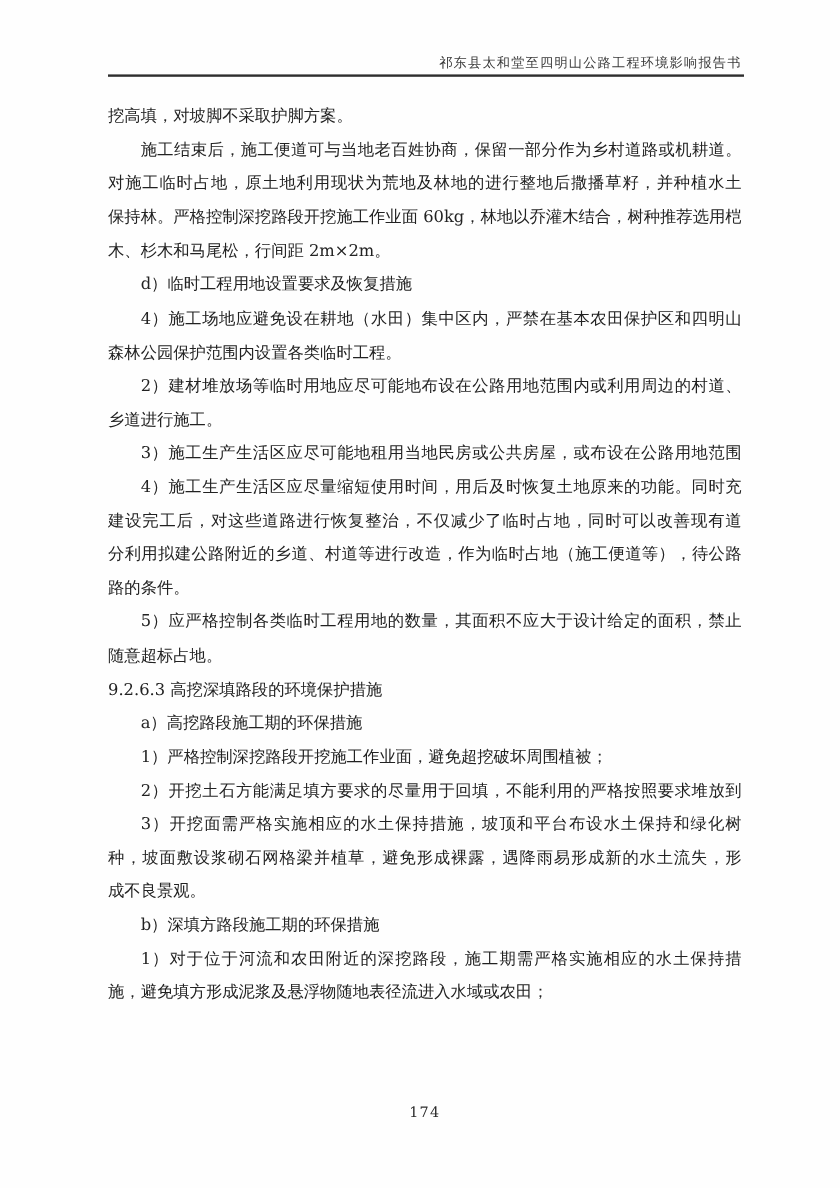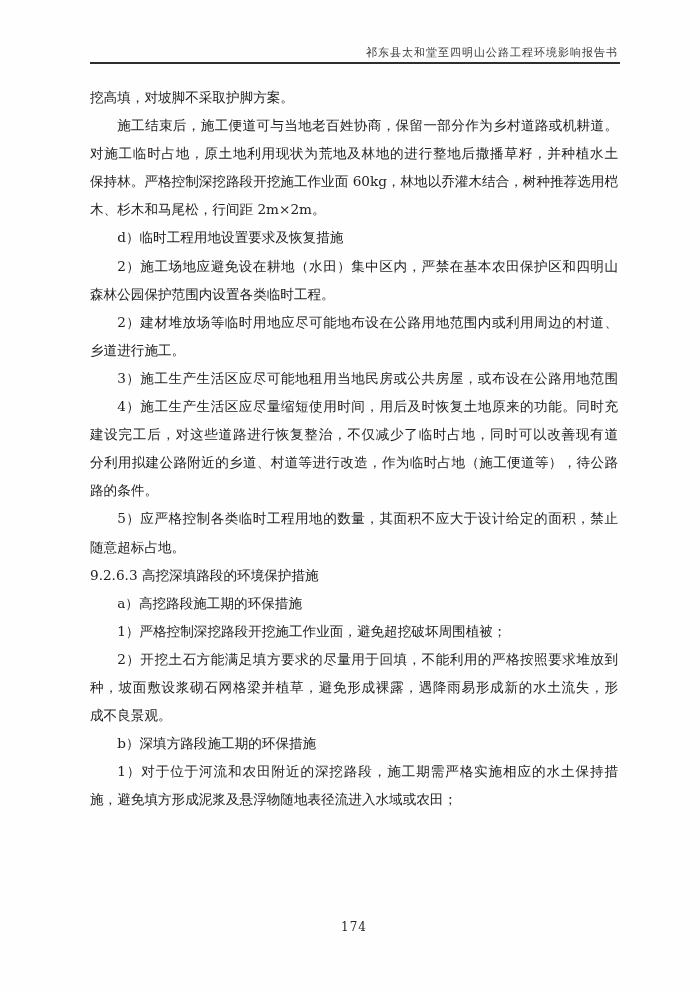--- a/index.html
+++ b/index.html
@@ -78,35 +78,36 @@
 
   <div class="header-rule"></div>
 
   <div class="doc-body">
       <div class="line">挖高填，对坡脚不采取护脚方案。</div>
       <div class="line indent full">施工结束后，施工便道可与当地老百姓协商，保留一部分作为乡村道路或机耕道。</div>
       <div class="line full">对施工临时占地，原土地利用现状为荒地及林地的进行整地后撒播草籽，并种植水土</div>
       <div class="line full">保持林。严格控制深挖路段开挖施工作业面 60kg，林地以乔灌木结合，树种推荐选用桤</div>
       <div class="line">木、杉木和马尾松，行间距 2m×2m。</div>
       <div class="line indent">d）临时工程用地设置要求及恢复措施</div>
-      <div class="line indent full">2）施工场地应避免设在耕地（水田）集中区内，严禁在基本农田保护区和四明山</div>
+      <div class="line indent full">4）施工场地应避免设在耕地（水田）集中区内，严禁在基本农田保护区和四明山</div>
       <div class="line">森林公园保护范围内设置各类临时工程。</div>
       <div class="line indent full">2）建材堆放场等临时用地应尽可能地布设在公路用地范围内或利用周边的村道、</div>
       <div class="line">乡道进行施工。</div>
       <div class="line indent full">3）施工生产生活区应尽可能地租用当地民房或公共房屋，或布设在公路用地范围</div>
       <div class="line indent full">4）施工生产生活区应尽量缩短使用时间，用后及时恢复土地原来的功能。同时充</div>
       <div class="line full">建设完工后，对这些道路进行恢复整治，不仅减少了临时占地，同时可以改善现有道</div>
       <div class="line full">分利用拟建公路附近的乡道、村道等进行改造，作为临时占地（施工便道等），待公路</div>
       <div class="line">路的条件。</div>
       <div class="line indent full">5）应严格控制各类临时工程用地的数量，其面积不应大于设计给定的面积，禁止</div>
       <div class="line">随意超标占地。</div>
       <div class="line">9.2.6.3  高挖深填路段的环境保护措施</div>
       <div class="line indent">a）高挖路段施工期的环保措施</div>
       <div class="line indent">1）严格控制深挖路段开挖施工作业面，避免超挖破坏周围植被；</div>
       <div class="line indent full">2）开挖土石方能满足填方要求的尽量用于回填，不能利用的严格按照要求堆放到</div>
+      <div class="line indent full">3）开挖面需严格实施相应的水土保持措施，坡顶和平台布设水土保持和绿化树</div>
       <div class="line full">种，坡面敷设浆砌石网格梁并植草，避免形成裸露，遇降雨易形成新的水土流失，形</div>
       <div class="line">成不良景观。</div>
       <div class="line indent">b）深填方路段施工期的环保措施</div>
       <div class="line indent full">1）对于位于河流和农田附近的深挖路段，施工期需严格实施相应的水土保持措</div>
       <div class="line">施，避免填方形成泥浆及悬浮物随地表径流进入水域或农田；</div>
     </div>
 
   <div class="page-number">174</div>
 
 </div>

